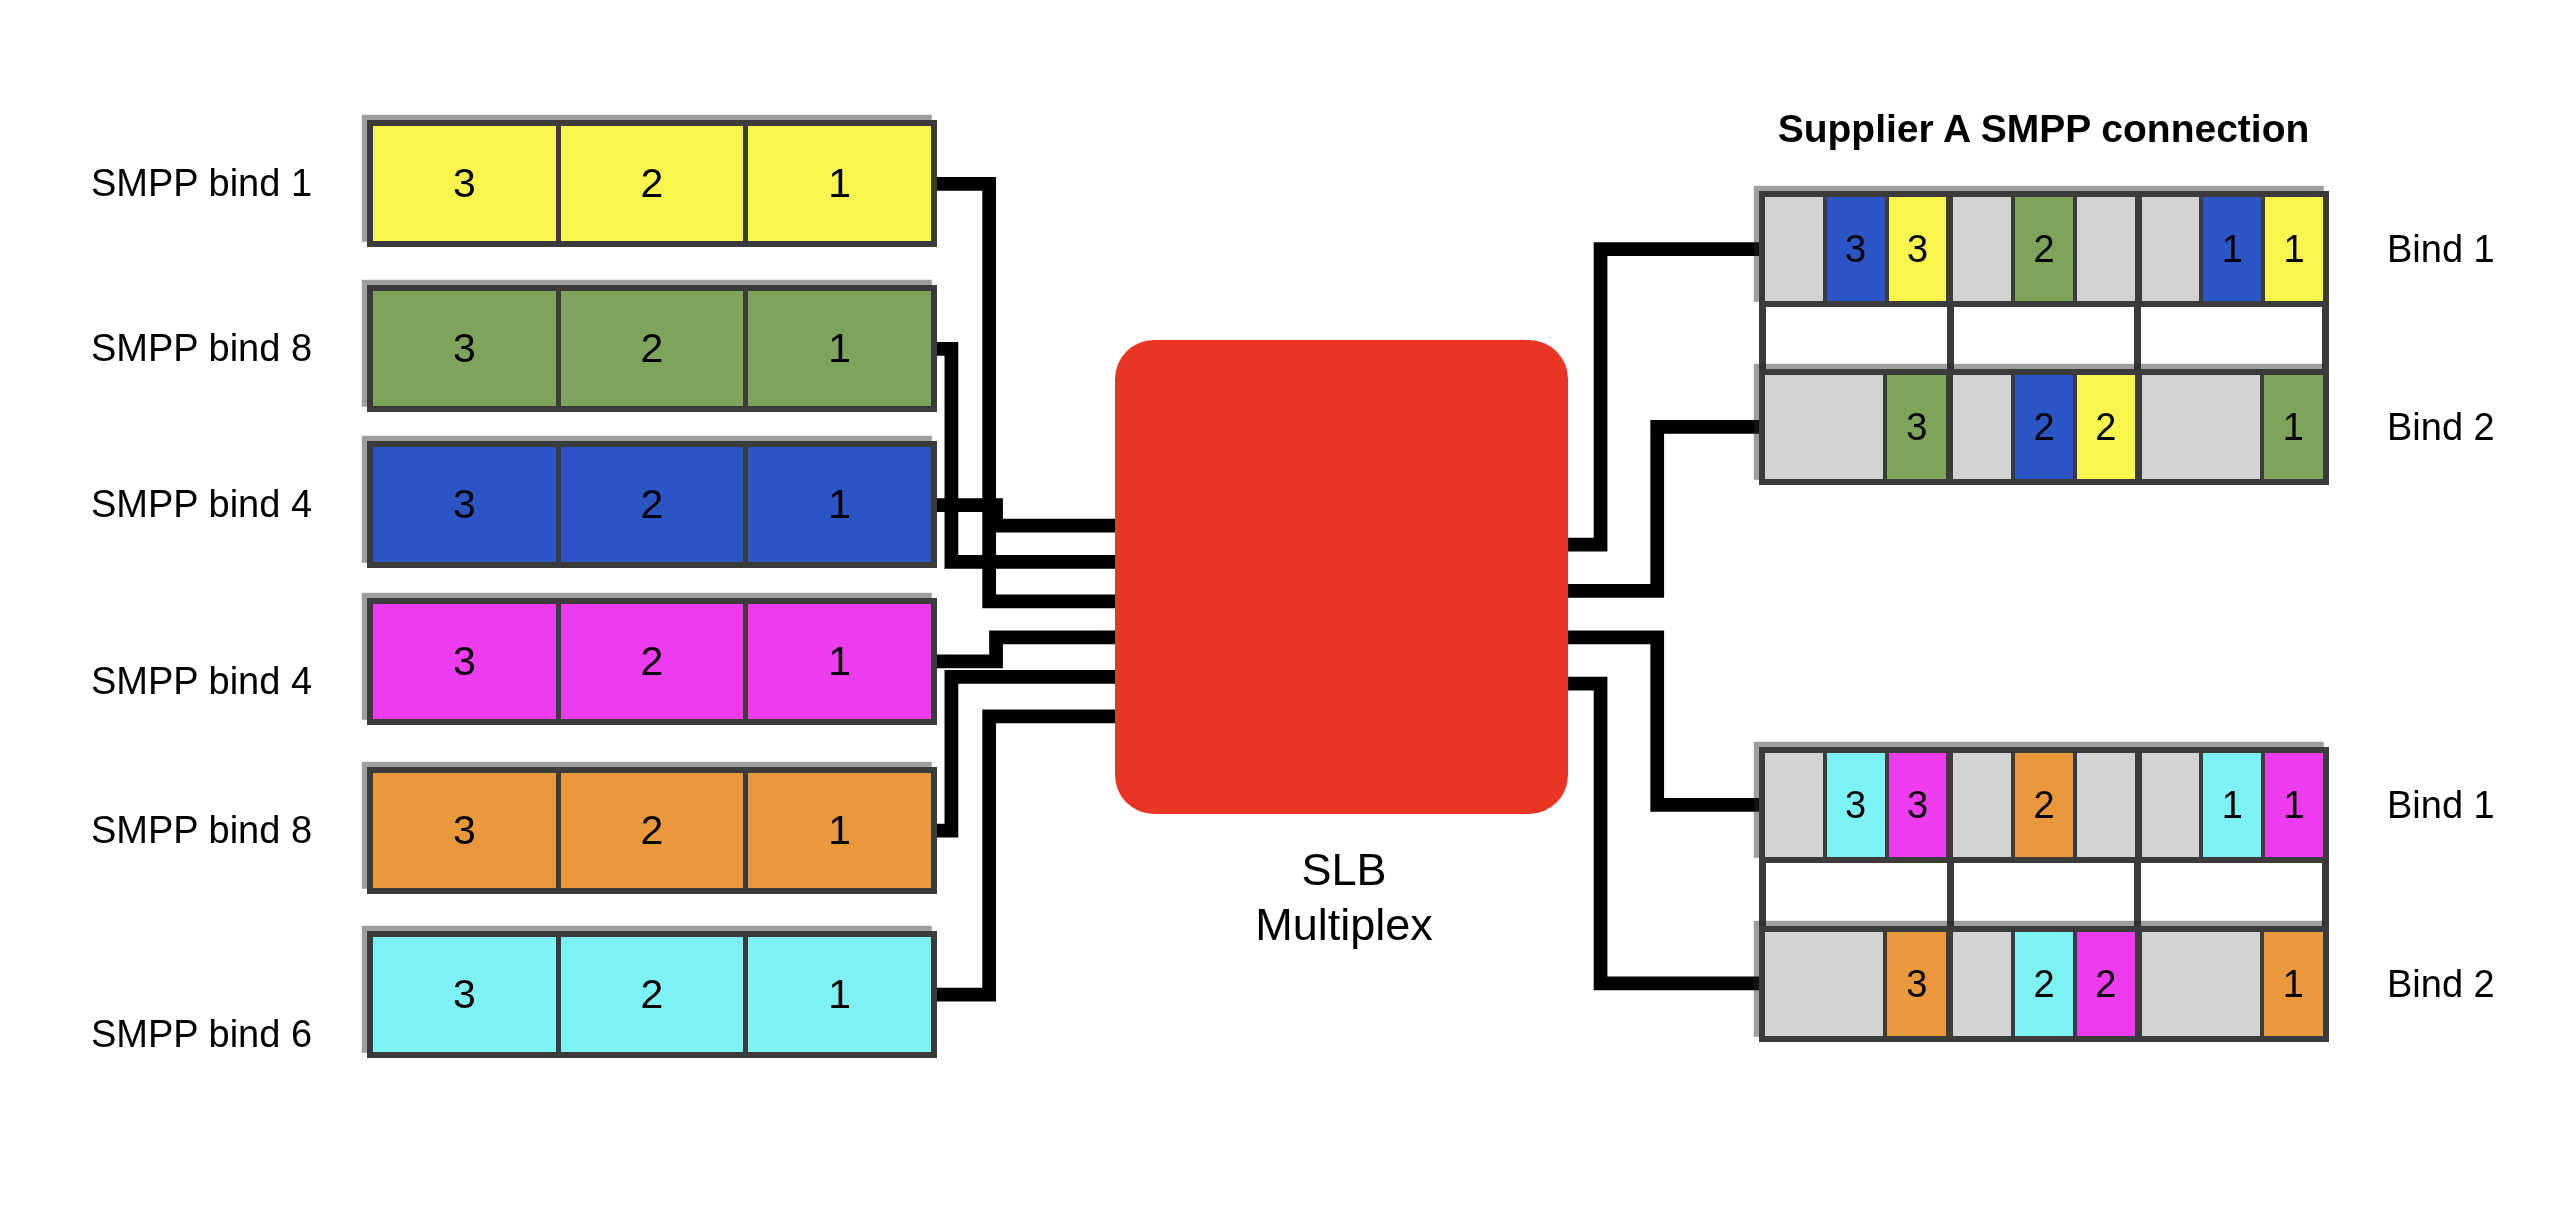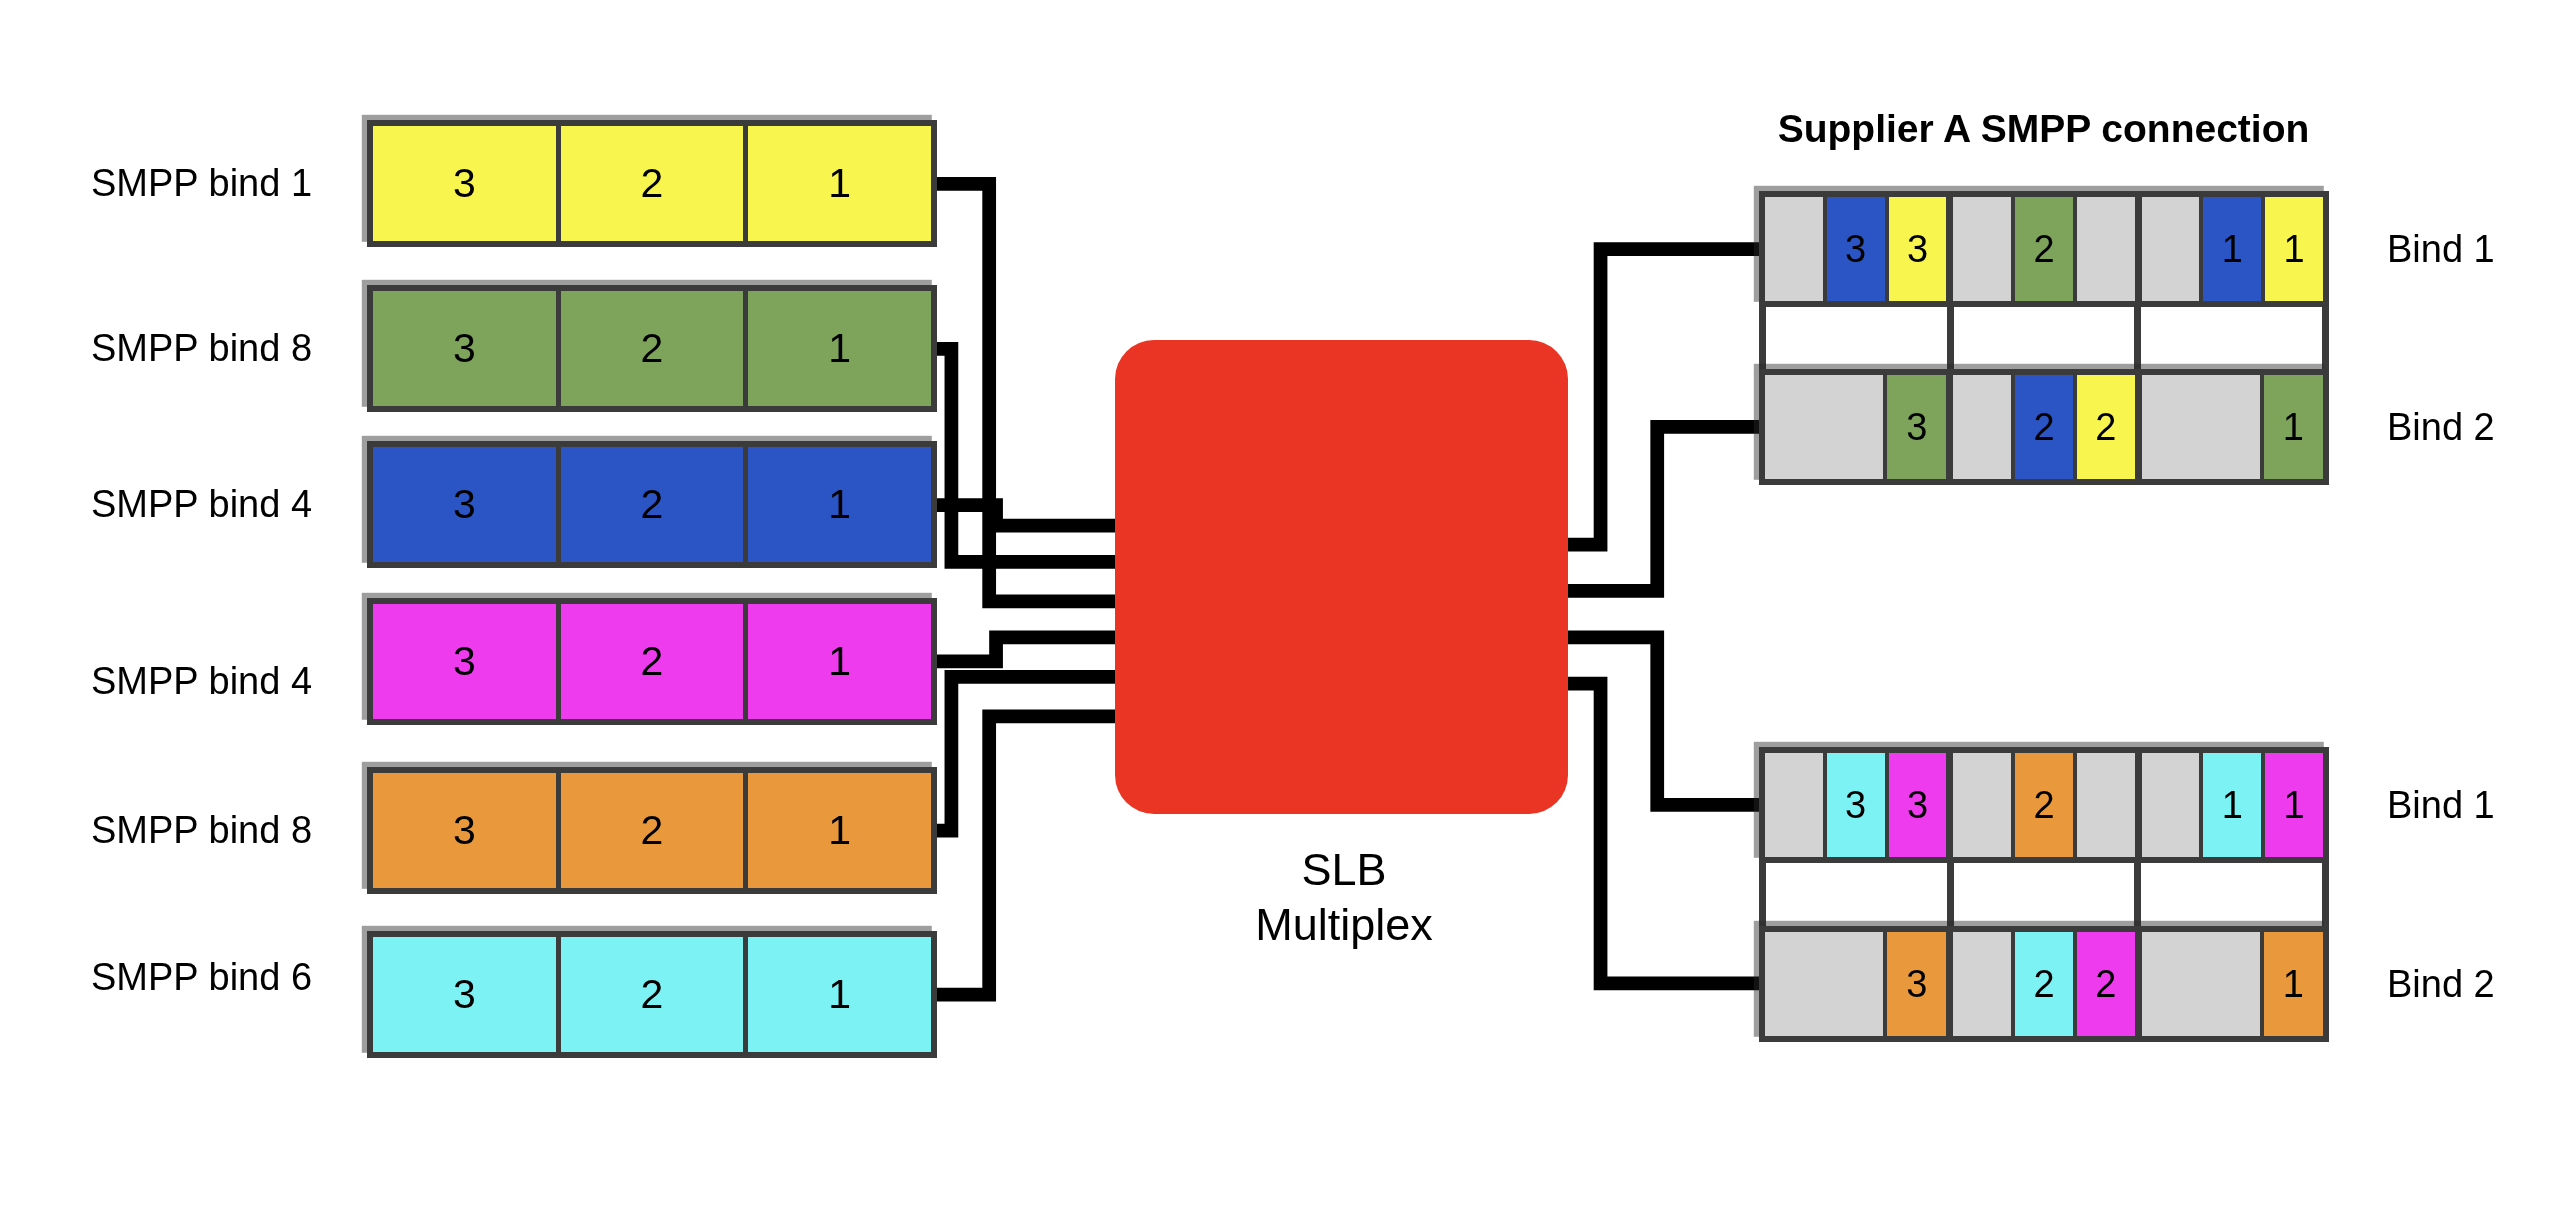--- a/index.html
+++ b/index.html
@@ -138,21 +138,21 @@
         <span>3</span>
       </div>
     <div class="lcell" style="background-color: rgb(233, 153, 60);">
         <span>2</span>
       </div>
     <div class="lcell" style="background-color: rgb(233, 153, 60);">
         <span>1</span>
       </div>
   </div>
 
-  <div class="llabel" style="top:914px">SMPP bind 6</div>
+  <div class="llabel" style="top:971px">SMPP bind 6</div>
   <div class="lrow" style="top:931px">
     <div class="lcell" style="background-color: rgb(125, 242, 244);">
         <span>3</span>
       </div>
     <div class="lcell" style="background-color: rgb(125, 242, 244);">
         <span>2</span>
       </div>
     <div class="lcell" style="background-color: rgb(125, 242, 244);">
         <span>1</span>
       </div>

